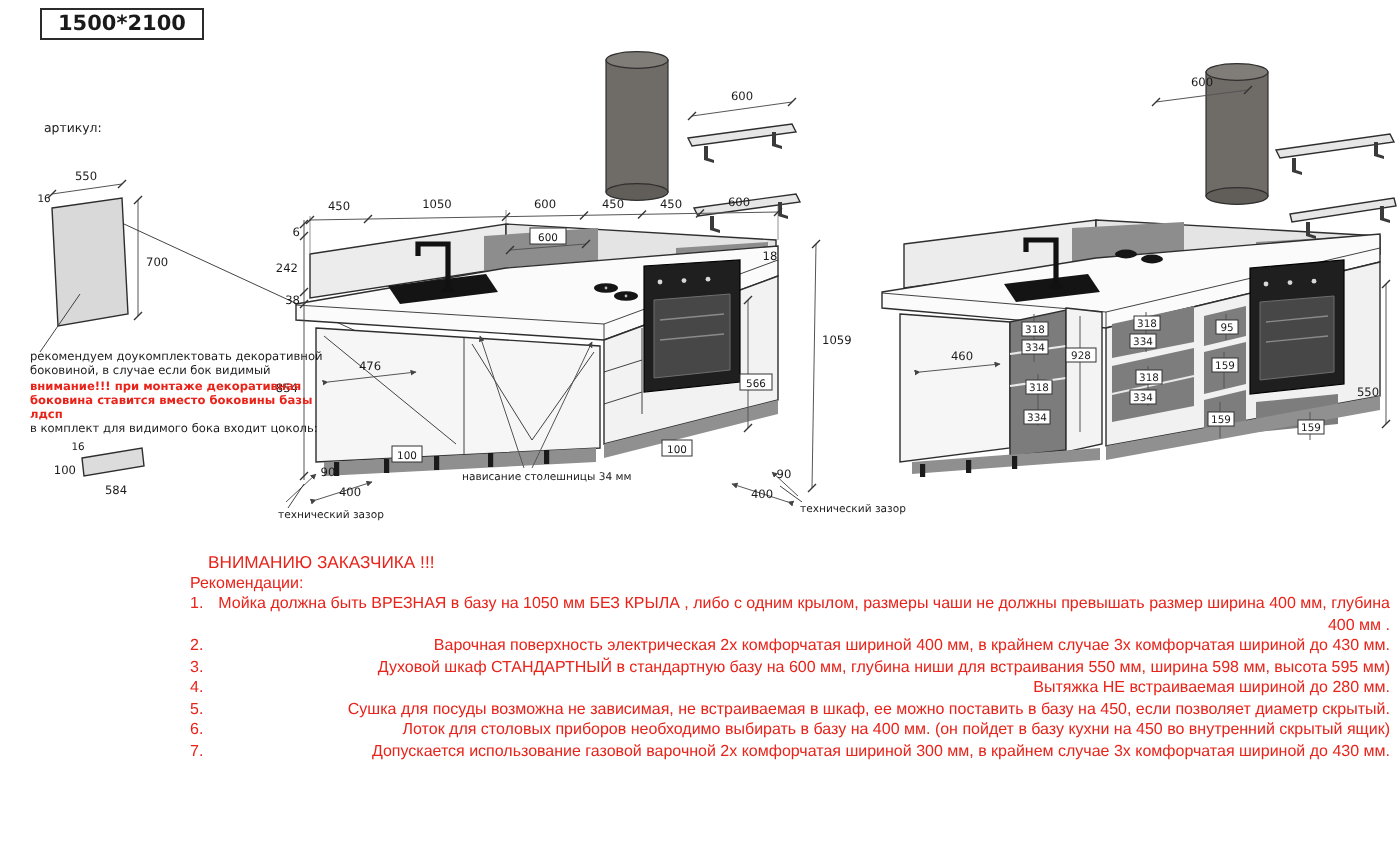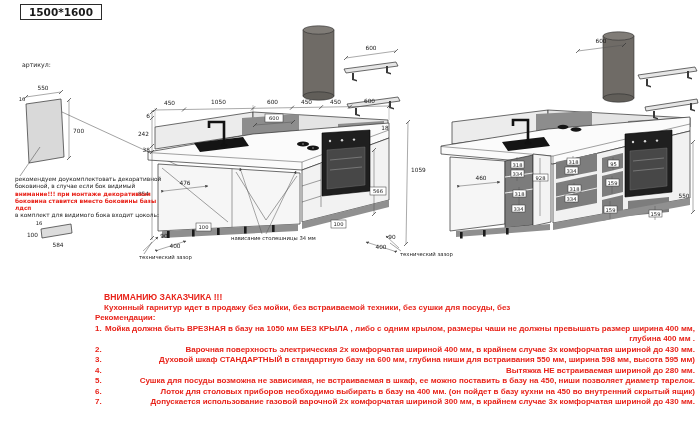--- a/index.html
+++ b/index.html
@@ -24,36 +24,36 @@
   .dimE{font-size:5.8px;text-anchor:end;}
   .dimB{font-size:5.8px;text-anchor:start;}
   .tiny{font-size:5.3px;text-anchor:start;}
   .ln{stroke:#555;stroke-width:0.5;fill:none;}
   .lnx{stroke:#777;stroke-width:0.4;fill:none;}
   .tick{stroke:#333;stroke-width:0.7;}
   .obj{stroke:#2e2e2e;stroke-width:0.7;}
   .thin{stroke:#2e2e2e;stroke-width:0.45;fill:none;}
   .box{fill:#fff;stroke:#333;stroke-width:0.5;}
   
-  .notice{position:absolute;left:95px;top:292px;width:600px;
-          color:var(--alert);font-weight:bold;font-size:8px;line-height:10.5px;}
+  .notice{position:absolute;left:95px;top:276px;width:600px;
+          color:var(--alert);font-weight:normal;font-size:8px;line-height:10.5px;}
   .notice .pad{padding-left:9px;}
   .notice .title{font-size:8.6px;}
   .rec-list{counter-reset:rec;}
   .rec-item{counter-increment:rec;display:flex;}
   .rec-item .num{flex:0 0 9px;}
   .rec-item .num::before{content:counter(rec) ".";}
   .rec-item .txt{flex:1;text-align:right;}
 </style>
 </head>
 <body>
 
 <div id="stage">
 
-  <div class="size-box">1500*1600</div>
+  <div class="size-box">1500*2100</div>
   <div class="articul">артикул:</div>
 
   <svg width="700" height="290" viewBox="0 0 700 290">
     <defs>
       <marker id="arr" markerWidth="7" markerHeight="7" refX="5.5" refY="3" orient="auto">
         <path d="M0,0 L6,3 L0,6 z" fill="#444"></path>
       </marker>
     </defs>
 
     <g>
@@ -329,42 +329,41 @@
   <div class="panel-note">
     <div>рекомендуем доукомплектовать декоративной</div>
     <div>боковиной, в случае если бок видимый</div>
     <div class="red">внимание!!! при монтаже декоративная</div>
     <div class="red">боковина ставится вместо боковины базы лдсп</div>
     <div>в комплект для видимого бока входит цоколь:</div>
   </div>
 
   <div class="notice">
     <div class="title pad">ВНИМАНИЮ ЗАКАЗЧИКА !!!</div>
-    <div class="pad">Кухонный гарнитур идет в продажу без мойки, без встраиваемой техники, без сушки для посуды, без</div>
     <div>Рекомендации:</div>
     <div class="rec-list">
       <div class="rec-item">
           <span class="num"></span>
           <span class="txt">Мойка должна быть ВРЕЗНАЯ в базу на 1050 мм БЕЗ КРЫЛА , либо с одним крылом, размеры чаши  не должны превышать размер ширина  400  мм, глубина  400 мм .</span>
         </div>
       <div class="rec-item">
           <span class="num"></span>
           <span class="txt">Варочная поверхность электрическая 2х комфорчатая  шириной 400 мм,  в крайнем случае 3х комфорчатая шириной до  430 мм.</span>
         </div>
       <div class="rec-item">
           <span class="num"></span>
           <span class="txt">Духовой шкаф СТАНДАРТНЫЙ в стандартную базу на 600 мм, глубина ниши для встраивания 550 мм, ширина 598 мм, высота 595 мм)</span>
         </div>
       <div class="rec-item">
           <span class="num"></span>
           <span class="txt">Вытяжка НЕ встраиваемая шириной до 280 мм.</span>
         </div>
       <div class="rec-item">
           <span class="num"></span>
-          <span class="txt">Сушка для посуды  возможна не зависимая, не встраиваемая в шкаф, ее можно поставить в базу на 450, ниши позволяет диаметр тарелок.</span>
+          <span class="txt">Сушка для посуды  возможна не зависимая, не встраиваемая в шкаф, ее можно поставить в базу на 450, если позволяет диаметр скрытый.</span>
         </div>
       <div class="rec-item">
           <span class="num"></span>
           <span class="txt">Лоток для столовых приборов необходимо выбирать в базу на 400 мм. (он пойдет в базу кухни на 450 во внутренний скрытый ящик)</span>
         </div>
       <div class="rec-item">
           <span class="num"></span>
           <span class="txt">Допускается использование газовой варочной  2х комфорчатая шириной 300 мм,  в крайнем случае 3х комфорчатая шириной до  430 мм.</span>
         </div>
     </div>

